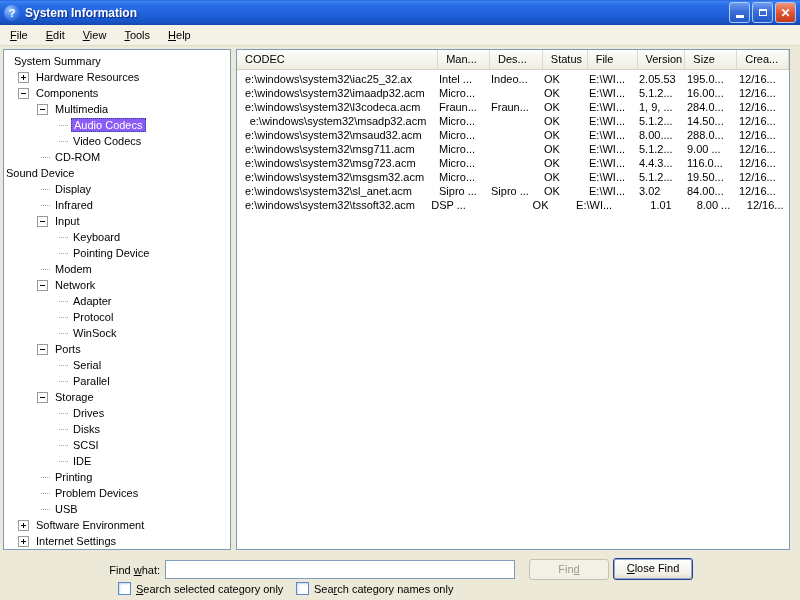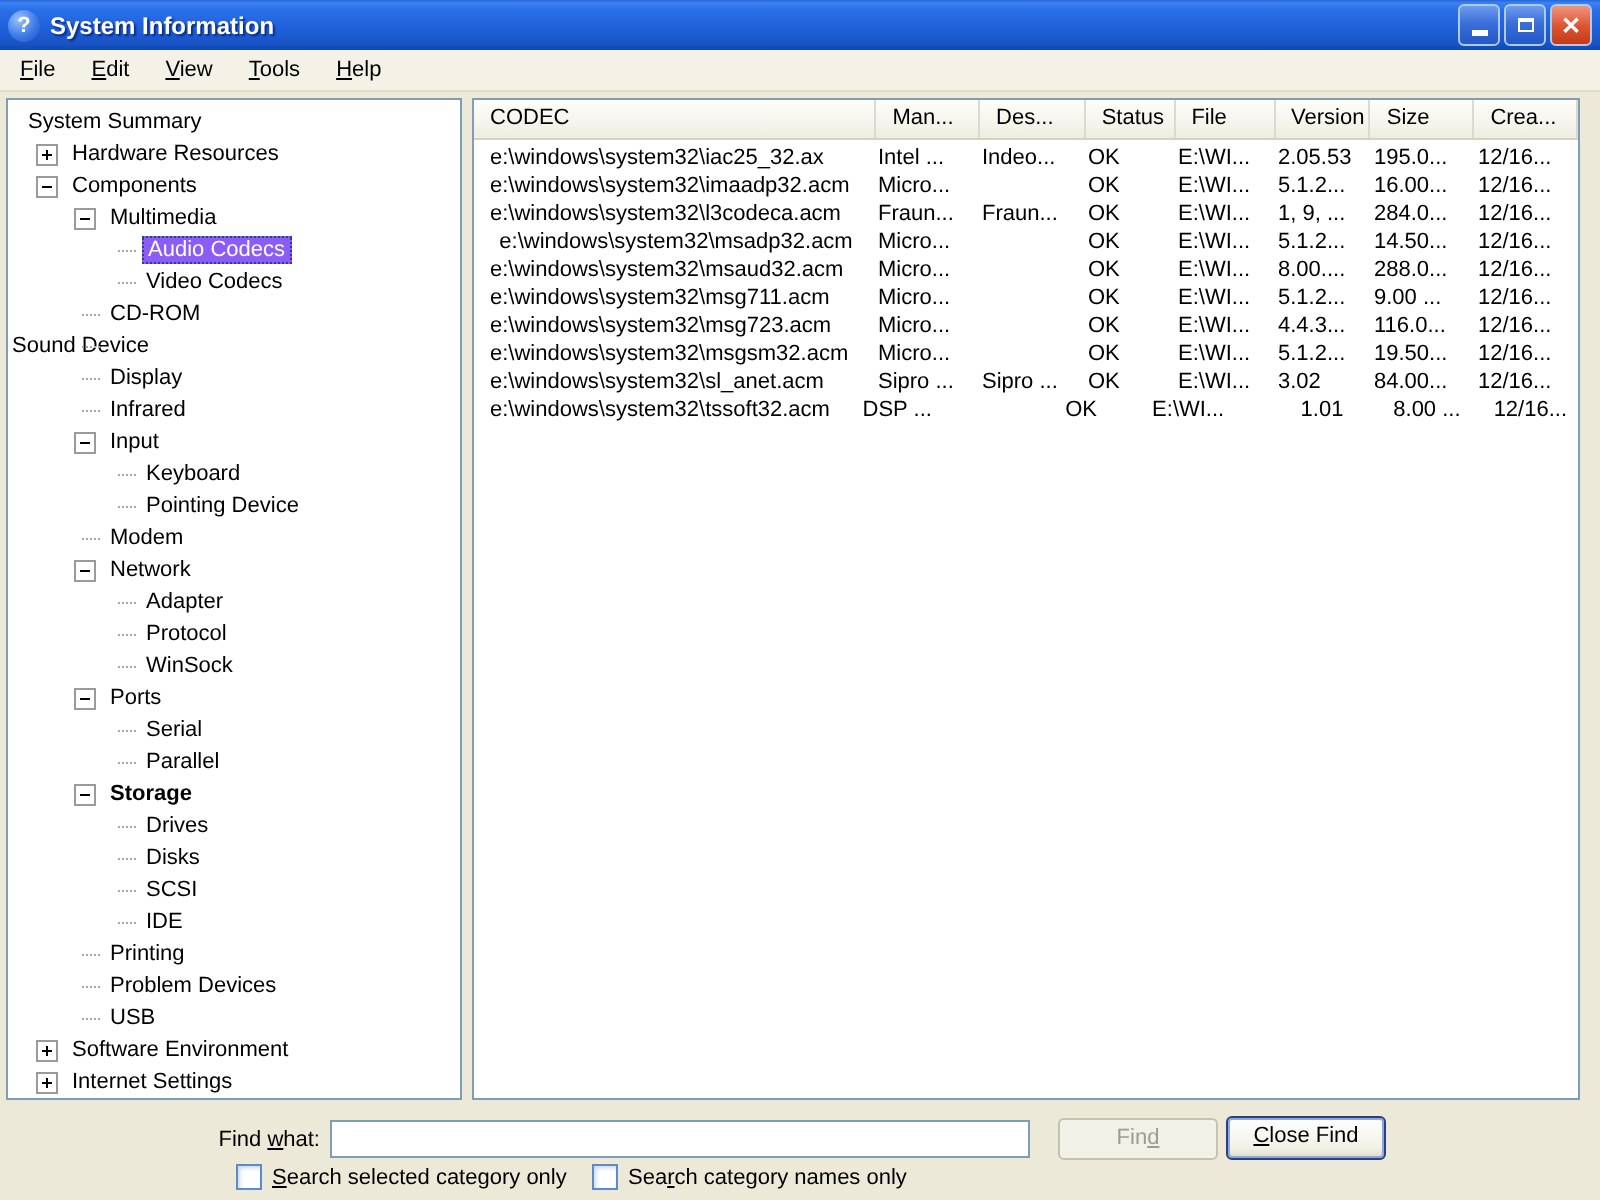--- a/index.html
+++ b/index.html
@@ -111,21 +111,21 @@
         <div class="tree-row" style="padding-left: 67px;"><span class="dash" style="left: 55px;"></span><span class="tree-label">Keyboard</span></div>
         <div class="tree-row" style="padding-left: 67px;"><span class="dash" style="left: 55px;"></span><span class="tree-label">Pointing Device</span></div>
         <div class="tree-row" style="padding-left: 49px;"><span class="dash" style="left: 37px;"></span><span class="tree-label">Modem</span></div>
         <div class="tree-row" style="padding-left: 49px;"><span class="expander minus" style="left: 33px;"></span><span class="tree-label">Network</span></div>
         <div class="tree-row" style="padding-left: 67px;"><span class="dash" style="left: 55px;"></span><span class="tree-label">Adapter</span></div>
         <div class="tree-row" style="padding-left: 67px;"><span class="dash" style="left: 55px;"></span><span class="tree-label">Protocol</span></div>
         <div class="tree-row" style="padding-left: 67px;"><span class="dash" style="left: 55px;"></span><span class="tree-label">WinSock</span></div>
         <div class="tree-row" style="padding-left: 49px;"><span class="expander minus" style="left: 33px;"></span><span class="tree-label">Ports</span></div>
         <div class="tree-row" style="padding-left: 67px;"><span class="dash" style="left: 55px;"></span><span class="tree-label">Serial</span></div>
         <div class="tree-row" style="padding-left: 67px;"><span class="dash" style="left: 55px;"></span><span class="tree-label">Parallel</span></div>
-        <div class="tree-row" style="padding-left: 49px; font-weight: bold;"><span class="expander minus" style="left: 33px;"></span><span class="tree-label">Storage</span></div>
+        <div class="tree-row" style="padding-left: 49px;"><span class="expander minus" style="left: 33px;"></span><span class="tree-label">Storage</span></div>
         <div class="tree-row" style="padding-left: 67px;"><span class="dash" style="left: 55px;"></span><span class="tree-label">Drives</span></div>
         <div class="tree-row" style="padding-left: 67px;"><span class="dash" style="left: 55px;"></span><span class="tree-label">Disks</span></div>
         <div class="tree-row" style="padding-left: 67px;"><span class="dash" style="left: 55px;"></span><span class="tree-label">SCSI</span></div>
         <div class="tree-row" style="padding-left: 67px;"><span class="dash" style="left: 55px;"></span><span class="tree-label">IDE</span></div>
         <div class="tree-row" style="padding-left: 49px;"><span class="dash" style="left: 37px;"></span><span class="tree-label">Printing</span></div>
         <div class="tree-row" style="padding-left: 49px;"><span class="dash" style="left: 37px;"></span><span class="tree-label">Problem Devices</span></div>
         <div class="tree-row" style="padding-left: 49px;"><span class="dash" style="left: 37px;"></span><span class="tree-label">USB</span></div>
         <div class="tree-row" style="padding-left: 30px;"><span class="expander plus" style="left: 14px;"></span><span class="tree-label">Software Environment</span></div>
         <div class="tree-row" style="padding-left: 30px;"><span class="expander plus" style="left: 14px;"></span><span class="tree-label">Internet Settings</span></div>
       </div>

